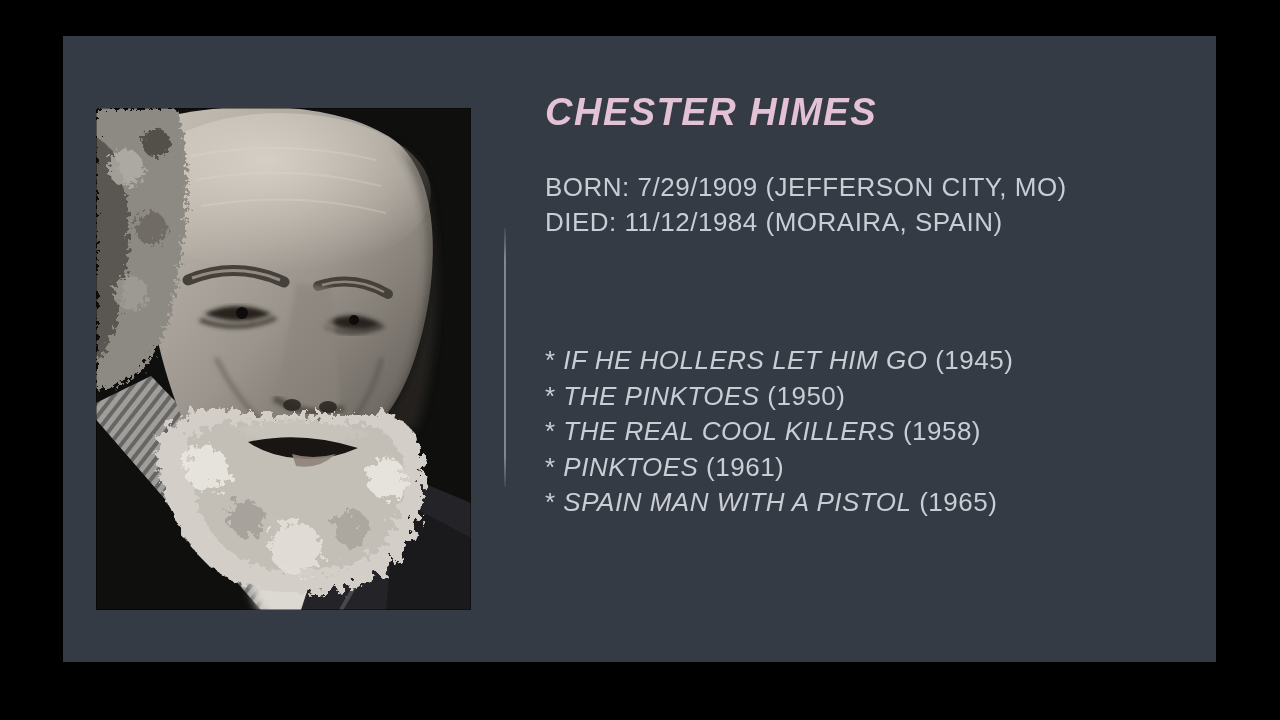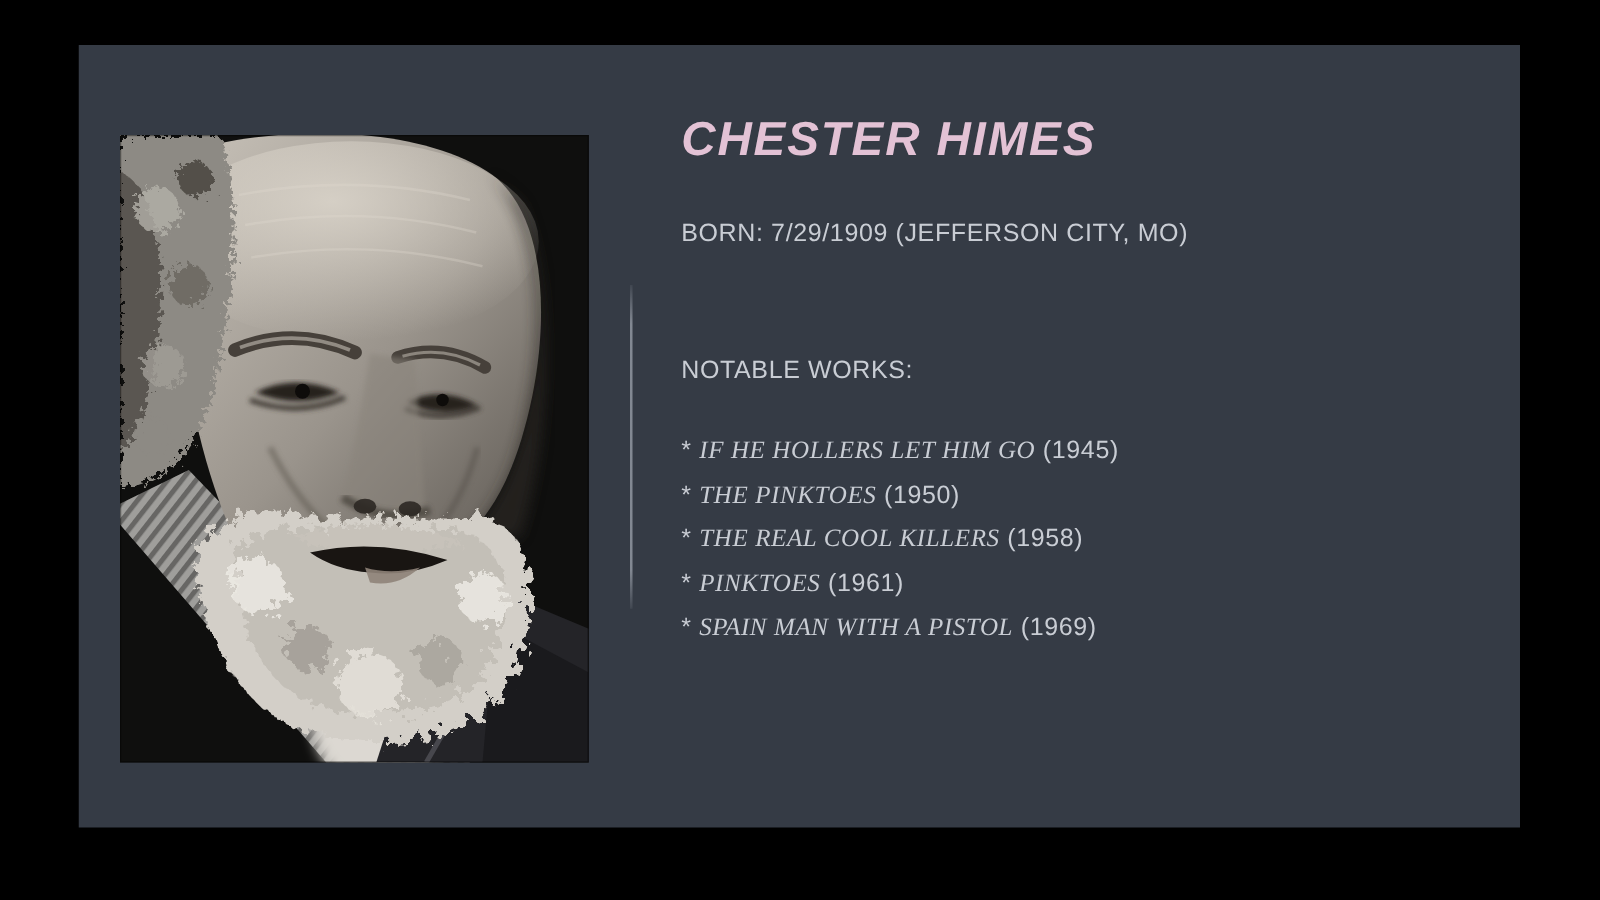--- a/index.html
+++ b/index.html
@@ -40,37 +40,37 @@
     left: 441px;
     top: 192px;
     width: 2px;
     height: 259px;
     background: linear-gradient(to bottom, rgba(130,136,146,0.15), #828892 12%, #828892 88%, rgba(130,136,146,0.15));
   }
   .txt {
     position: absolute;
     left: 482px;
     color: #c9cdd4;
-    font-size: 20px;
+    font-size: 26px;
     letter-spacing: 0.5px;
     white-space: nowrap;
   }
   .slide-title {
     top: 54px;
     font-size: 38px;
     font-weight: bold;
     font-style: italic;
     color: #e3c2d5;
     letter-spacing: 1.5px;
     line-height: 1.2;
   }
   .dates { top: 134px; line-height: 35px; }
   .works-heading { top: 243px; line-height: 35px; }
   .works-list { top: 307px; line-height: 35.5px; }
-  .work-title { font-style: italic; font-family: Liberation Serif, serif; }
+  .work-title { font-style: italic; }
 </style>
 </head>
 <body>
 
 <div class="stage">
   <div class="slide">
 
     <div class="photo-frame">
       <svg width="375" height="502" viewBox="0 0 375 502" xmlns="http://www.w3.org/2000/svg">
         <defs>
@@ -181,23 +181,23 @@
         <rect x="0" y="0" width="375" height="502" fill="none" stroke="#000" stroke-width="2" opacity="0.4"></rect>
       </svg>
     </div>
 
     <div class="divider"></div>
 
     <div class="txt slide-title">CHESTER HIMES</div>
 
     <div class="txt dates">
       <div>BORN: 7/29/1909 (JEFFERSON CITY, MO)</div>
+      <div>DIED: 11/12/1984 (MORAIRA, SPAIN)</div>
     </div>
 
-    <div class="txt works-heading">NOTABLE WORKS:</div>
 
     <div class="txt works-list">
       <div>
         <span>*</span>
         <span class="work-title">IF HE HOLLERS LET HIM GO</span>
         <span>(1945)</span>
       </div>
       <div>
         <span>*</span>
         <span class="work-title">THE PINKTOES</span>
@@ -209,18 +209,18 @@
         <span>(1958)</span>
       </div>
       <div>
         <span>*</span>
         <span class="work-title">PINKTOES</span>
         <span>(1961)</span>
       </div>
       <div>
         <span>*</span>
         <span class="work-title">SPAIN MAN WITH A PISTOL</span>
-        <span>(1969)</span>
+        <span>(1965)</span>
       </div>
     </div>
 
   </div>
 </div>
 
 </body></html>

